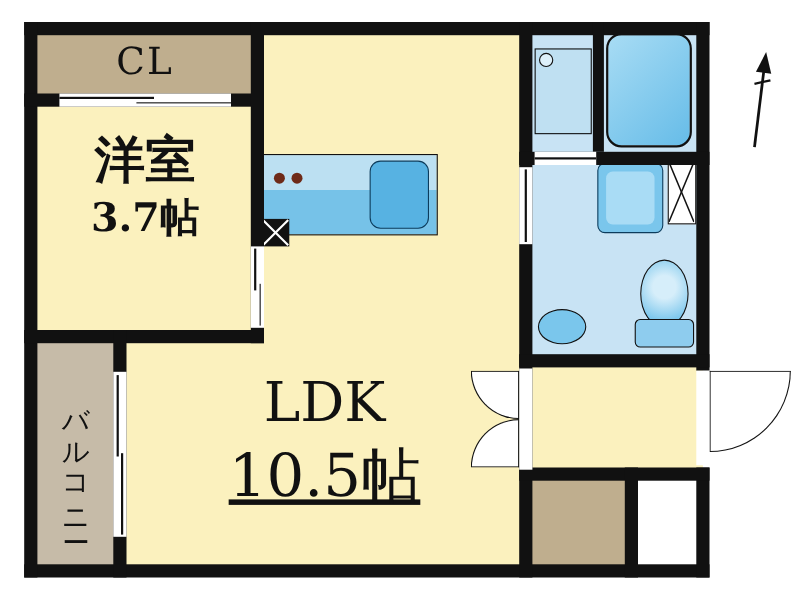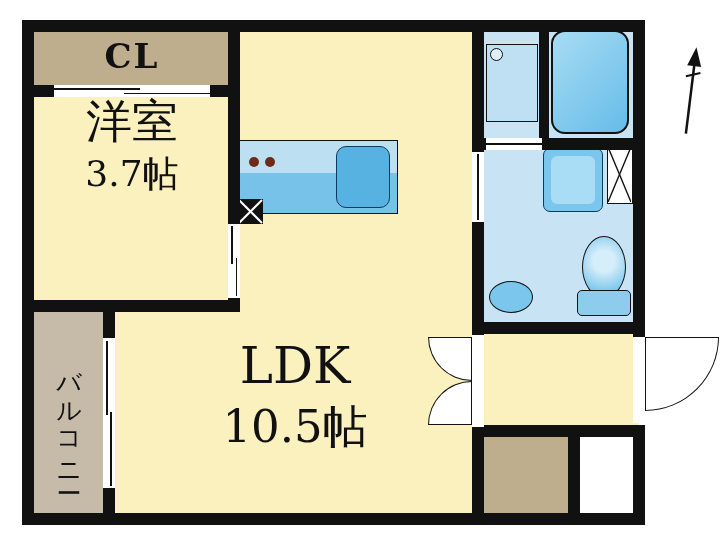--- a/index.html
+++ b/index.html
@@ -120,32 +120,32 @@
   <div class="abs doorline" style="left:477px;top:154px;width:1.6px;height:66px;"></div>
 
   <div class="abs opening" style="left:472px;top:335px;width:12px;height:92px;"></div>
 
   <div class="abs opening" style="left:633px;top:337px;width:12px;height:86px;"></div>
 
   <div class="abs fan" style="left:428px;top:337px;width:44px;height:44px;border-radius:0 0 0 100%;"></div>
   <div class="abs fan" style="left:428px;top:381px;width:44px;height:44px;border-radius:100% 0 0 0;"></div>
   <div class="abs fan" style="left:645px;top:337px;width:74px;height:74px;border-radius:0 0 100% 0;"></div>
 
-  <div class="abs label" style="left:30px;top:28px;width:204px;height:56px;font-size:34px;letter-spacing:2px;font-weight:bold;">
+  <div class="abs label" style="left:30px;top:28px;width:204px;height:56px;font-size:34px;letter-spacing:2px;">
       <span>CL</span>
     </div>
 
-  <div class="abs stacked" style="left:30px;top:92px;width:204px;font-size:46px;">
+  <div class="abs stacked" style="left:30px;top:116px;width:204px;font-size:46px;font-weight:bold;">
     <div>洋室</div>
     <div style="font-size:36px;">3.7帖</div>
   </div>
 
   <div class="abs stacked" style="left:170px;top:334px;width:250px;font-size:50px;">
     <div>LDK</div>
-    <div style="font-size:45px;">10.5帖</div>
+    <div style="font-size:54px;text-decoration:underline;">10.5帖</div>
   </div>
 
   <div class="abs label" style="left:52px;top:322px;width:34px;height:192px;writing-mode:vertical-rl;font-size:25px;letter-spacing:3px;">
       <span>バルコニー</span>
     </div>
 
 
 
   <div class="abs" style="left:664px;top:44px;width:54px;height:96px;">
     <svg width="54" height="96" viewBox="0 0 54 96">

